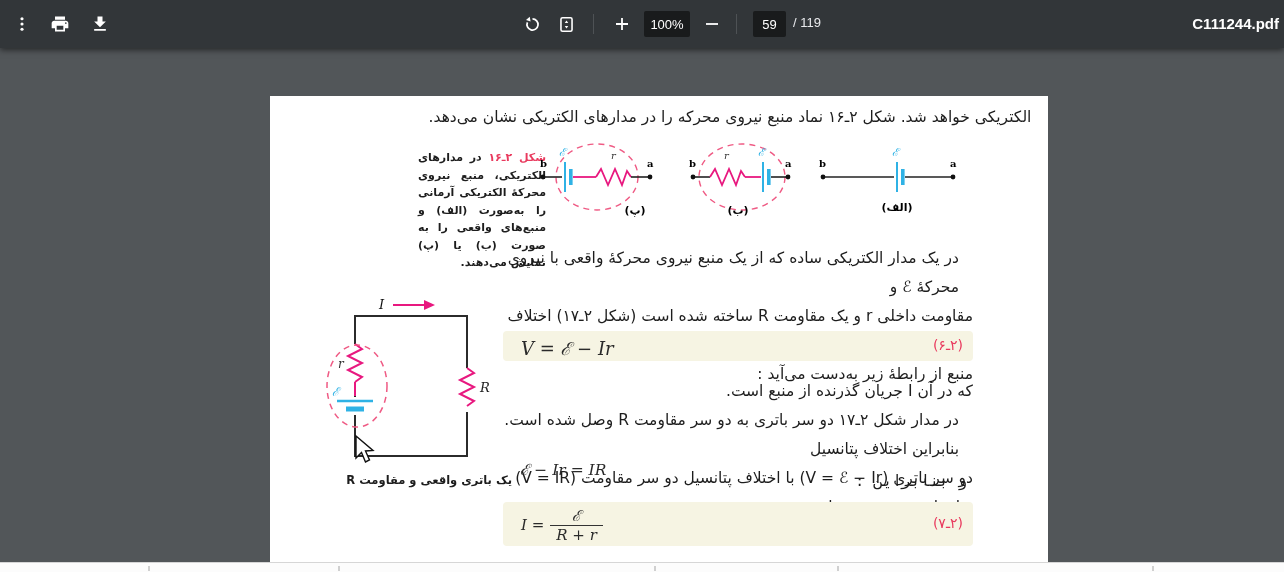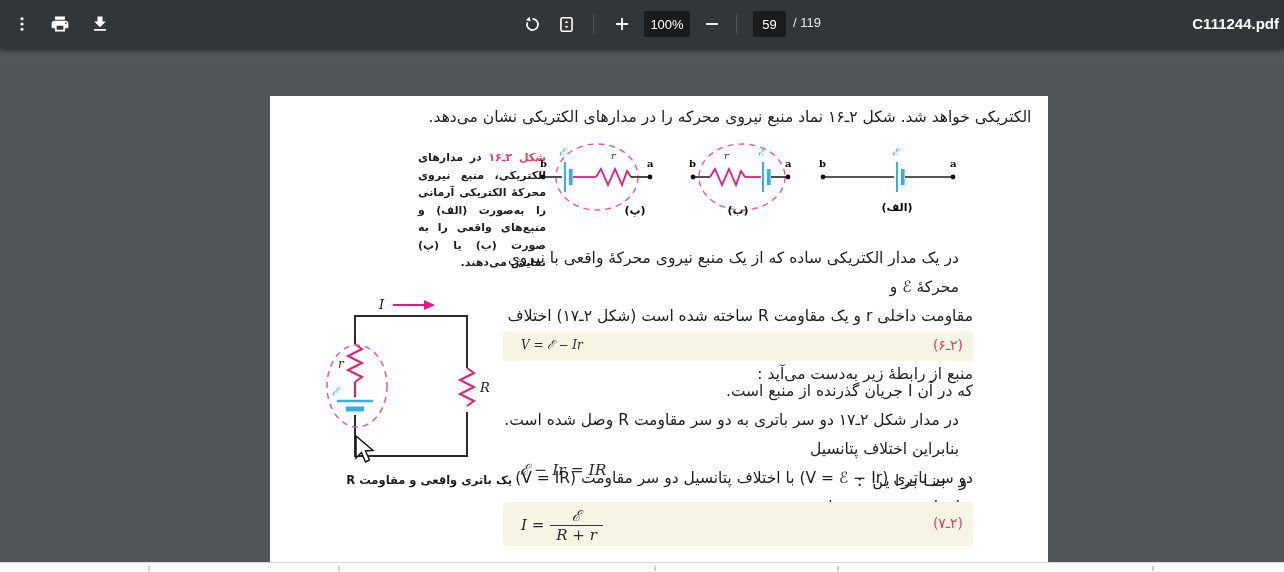--- a/index.html
+++ b/index.html
@@ -31,21 +31,21 @@
   .fig-label{color:#e93a5e;}
   #fig16-art{position:absolute;left:270px;top:45px;}
   #fig17-art{position:absolute;left:50px;top:200px;}
 
   .para{position:absolute;width:470px;left:233px;font-size:15.5px;line-height:29px;
         text-align:right;}
   .para .indent{padding-left:0;padding-right:14px;}
 
   .eq-box{position:absolute;left:233px;width:470px;background:#f6f4e3;border-radius:4px;}
   .math{font-family:"DejaVu Serif",serif;font-style:italic;color:#2a2a2a;}
-  .eq-expr{position:absolute;left:18px;font-size:12px;}
+  .eq-expr{position:absolute;left:18px;font-size:18px;}
   .eq-num{position:absolute;right:10px;direction:rtl;color:#e93a5e;font-size:14px;
           font-family:"DejaVu Sans",sans-serif;}
   #eqbox1{top:235px;height:30px;}
   #eqbox1 .eq-expr{top:5px;}
   #eqbox1 .eq-num{top:6px;}
   #eqbox2{top:406px;height:44px;}
   #eqbox2 .eq-num{top:13px;}
   .frac-row{position:absolute;left:18px;top:3px;display:flex;align-items:center;font-size:15px;}
   .frac{display:inline-flex;flex-direction:column;align-items:center;margin-right:4px;
         margin-left:6px;}

